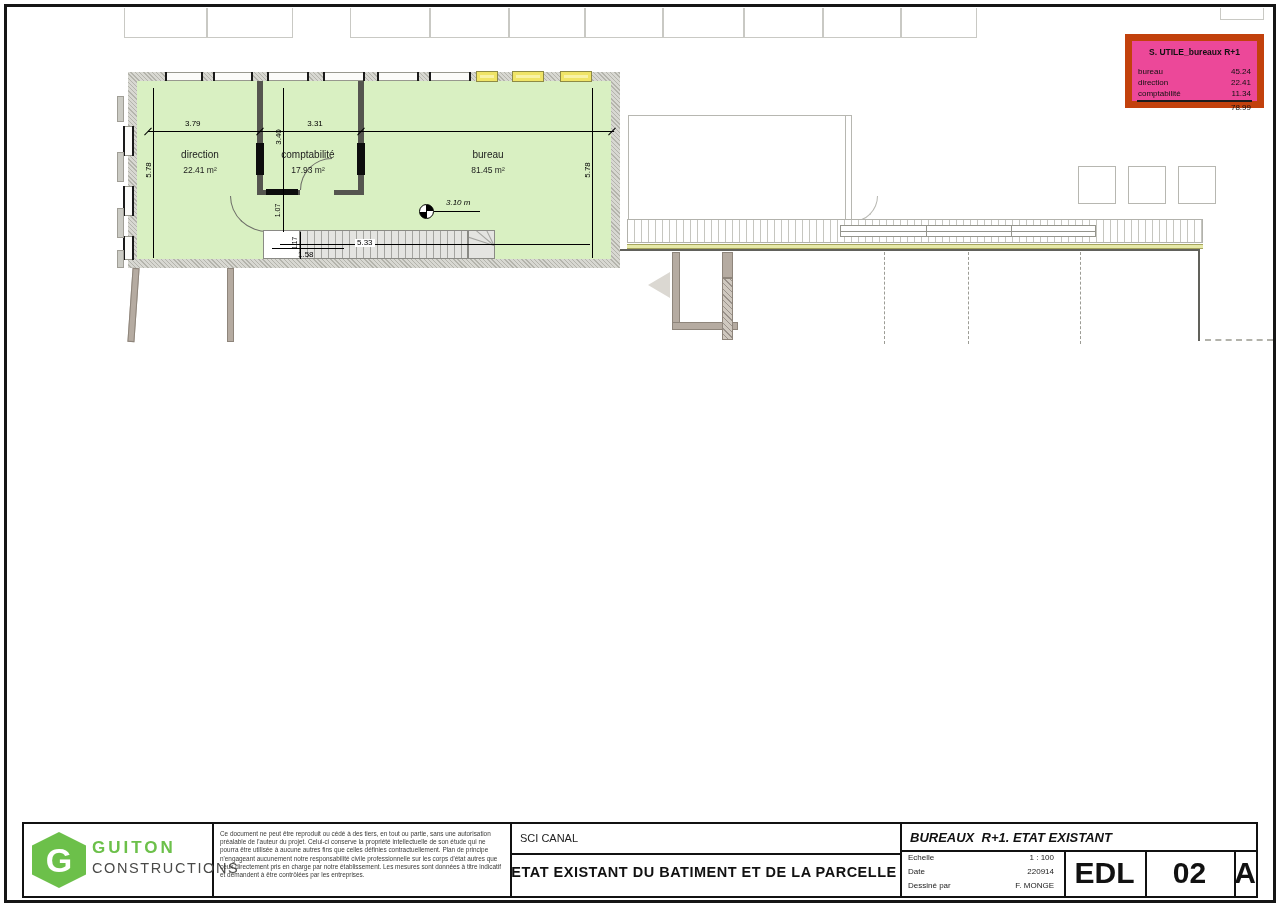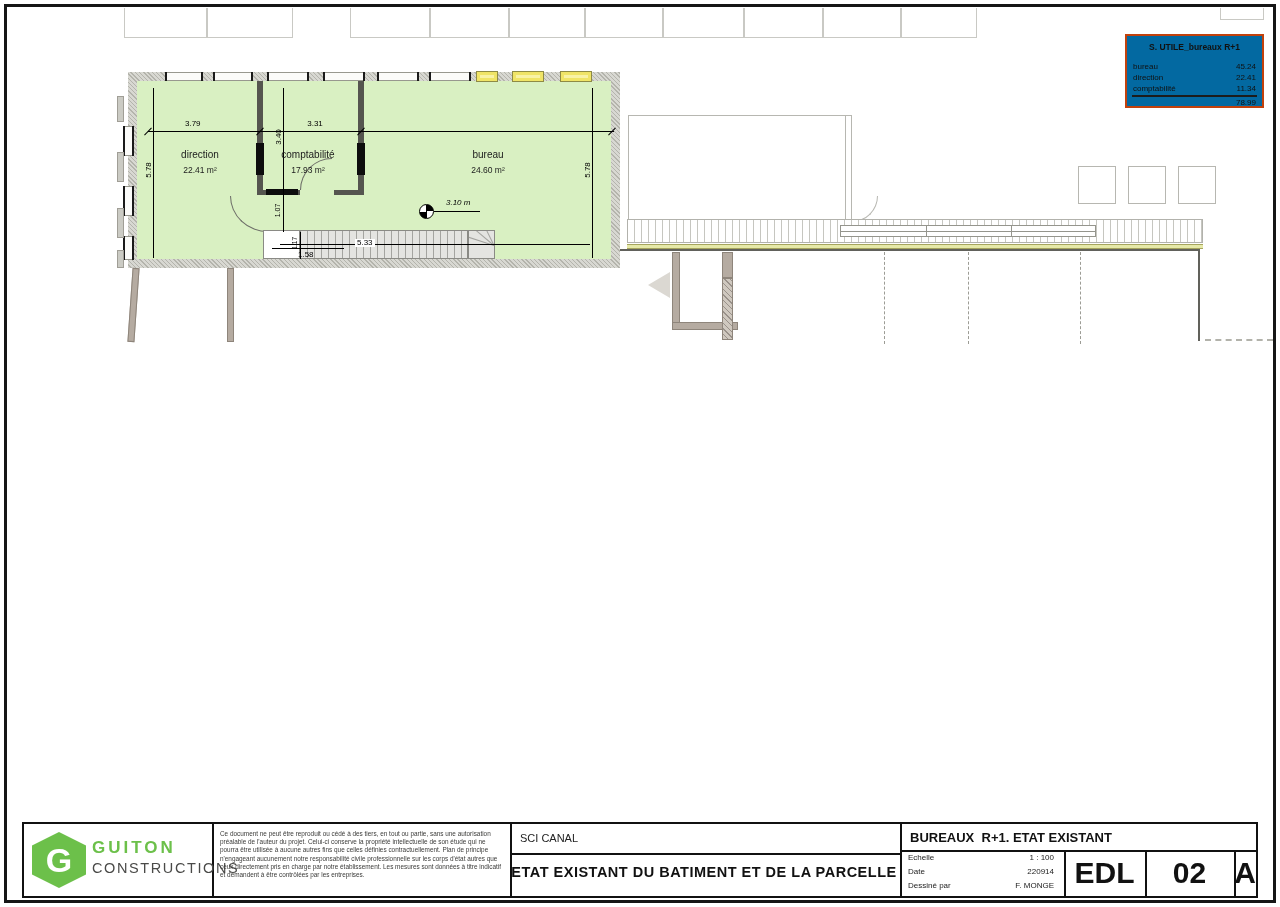--- a/index.html
+++ b/index.html
@@ -53,41 +53,41 @@
   .ladder::after{content:"";position:absolute;left:0;right:0;top:50%;height:1px;background:#95958d;}
   .lrung{position:absolute;top:-1px;bottom:-1px;width:1px;background:#95958d;}
   .ystrip{background:var(--strip-yellow,#e6e9a8);border-top:1px solid #a6a55e;border-bottom:1px solid #a6a55e;}
   .darkline{background:#61615b;}
   .dashdot{border-left:1px dashed #9c9c95;}
   .dashline{border-top:2px dashed #b2b2aa;}
   .pole{background:#b5aba1;border:1px solid #8e857b;}
   .tri{width:0;height:0;border-top:13px solid transparent;border-bottom:13px solid transparent;border-right:22px solid #dbd8d2;}
 
   
-  #sumtable{left:1125px;top:34px;width:139px;height:74px;border:2px solid #c2410c;background:#0369a1;font-size:8px;}
+  #sumtable{left:1125px;top:34px;width:139px;height:74px;border:7px solid #c2410c;background:#ec4899;font-size:8px;}
   #sumtable .stitle{position:absolute;left:0;right:0;top:6px;text-align:center;font-weight:bold;font-size:8.5px;}
   .srow{position:absolute;left:6px;right:6px;height:11px;}
   .srow .lab{position:absolute;left:0;}
   .srow .val{position:absolute;right:0;}
   #sumline{left:5px;right:5px;height:2px;background:#1c1c1c;}
 
   
   #tblock{left:22px;top:822px;width:1236px;height:76px;border:2px solid #111;background:#fff;}
   .vline{position:absolute;top:0;bottom:0;width:2px;background:#111;}
   .hline{position:absolute;height:2px;background:#111;}
   .gmark{width:54px;height:56px;background:var(--accent-green,#6cc04a);
          clip-path:polygon(50% 0,100% 24%,100% 76%,50% 100%,0 76%,0 24%);
          display:flex;align-items:center;justify-content:center;
          color:#fff;font-weight:bold;font-size:34px;}
   .brand1{font-size:17px;font-weight:bold;color:var(--accent-green,#6cc04a);letter-spacing:3px;}
   .brand2{font-size:14.5px;color:#4a4a48;letter-spacing:1.6px;}
   .legal{font-size:6.4px;line-height:1.28;color:#3b3b39;}
   .client{font-size:11px;color:#222;}
   .bigtitle{font-size:14.5px;font-weight:bold;letter-spacing:0.5px;}
-  .sheettitle{font-size:13px;font-weight:bold;white-space:pre;}
+  .sheettitle{font-size:13px;font-weight:bold;white-space:pre;font-style:italic;}
   .meta-row{position:absolute;left:8px;right:10px;height:13px;font-size:8px;color:#222;}
   .meta-row .lab{position:absolute;left:0;}
   .meta-row .val{position:absolute;right:0;}
   .codecell{position:absolute;top:26px;bottom:0;display:flex;align-items:center;justify-content:center;
             font-size:30px;font-weight:bold;}
 </style>
 </head>
 <body>
 
 <div id="sheet">
@@ -171,21 +171,21 @@
 
   <div class="abs level" style="left:419px;top:204px;"></div>
   <div class="abs dim-h" style="left:434px;top:211px;width:46px;"></div>
   <div class="abs dimtext" style="left:446px;top:199px;font-style:italic;">3.10 m</div>
 
   <div class="abs roomname" style="left:160px;top:149px;width:80px;">direction</div>
   <div class="abs roomarea" style="left:160px;top:165px;width:80px;">22.41 m²</div>
   <div class="abs roomname" style="left:262px;top:149px;width:92px;">comptabilité</div>
   <div class="abs roomarea" style="left:262px;top:165px;width:92px;">17.93 m²</div>
   <div class="abs roomname" style="left:445px;top:149px;width:86px;">bureau</div>
-  <div class="abs roomarea" style="left:445px;top:165px;width:86px;">24.60 m²</div>
+  <div class="abs roomarea" style="left:445px;top:165px;width:86px;">81.45 m²</div>
 
   <div class="abs outline" style="left:628px;top:115px;width:224px;height:107px;"></div>
   <div class="abs" style="left:845px;top:115px;width:1px;height:107px;background:#b7b7b1;"></div>
   <div class="abs arc-br-light" style="left:852px;top:196px;width:26px;height:26px;"></div>
 
   <div class="abs outline" style="left:1078px;top:166px;width:38px;height:38px;"></div>
   <div class="abs outline" style="left:1128px;top:166px;width:38px;height:38px;"></div>
   <div class="abs outline" style="left:1178px;top:166px;width:38px;height:38px;"></div>
 
   <div class="abs walkway" style="left:627px;top:219px;width:576px;height:24px;"></div>

